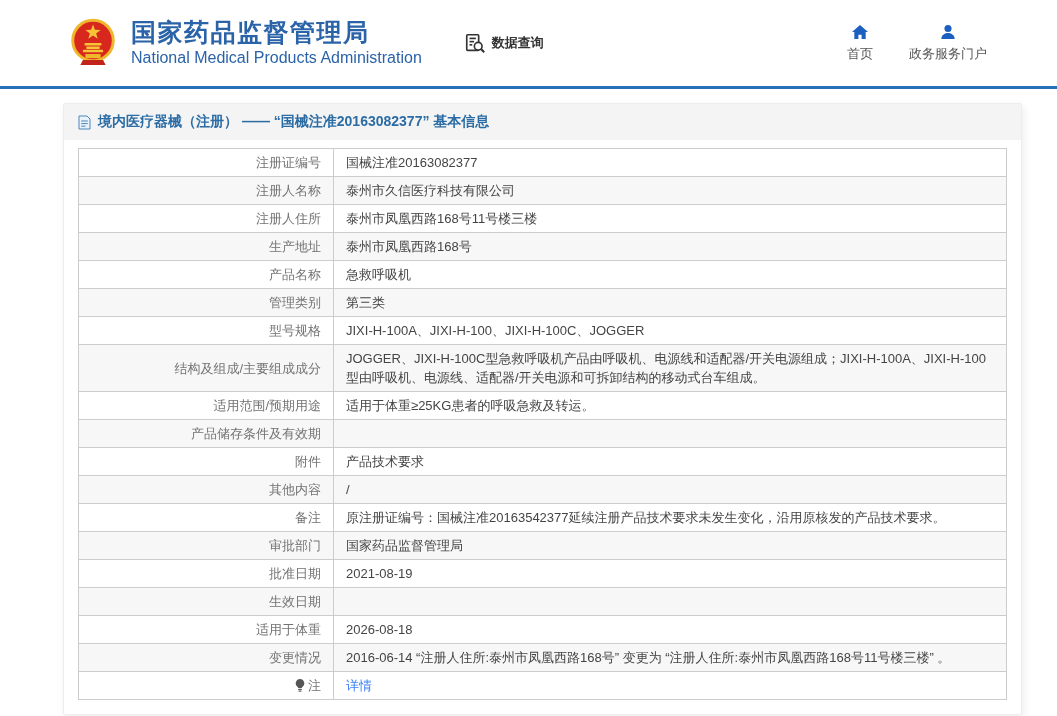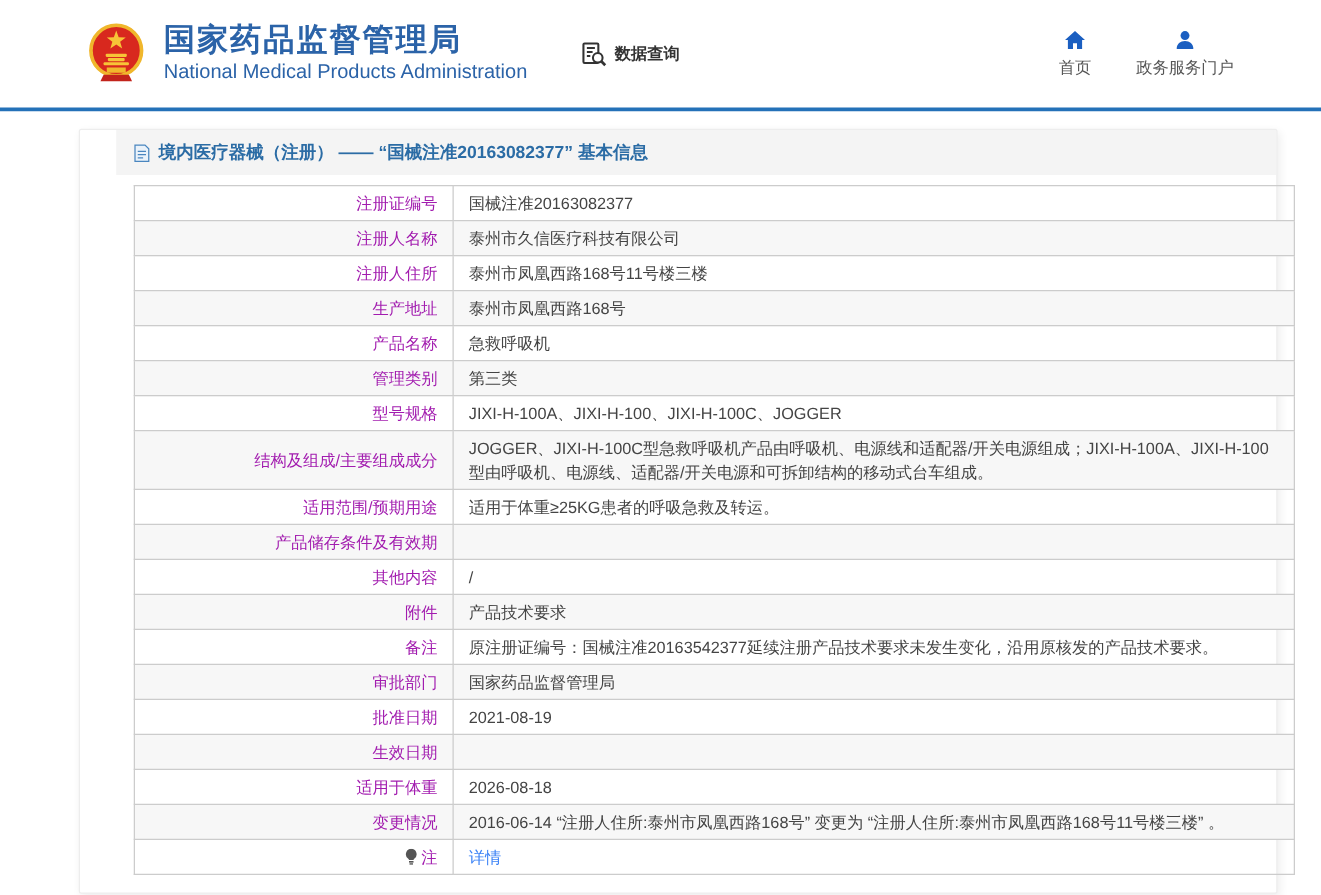--- a/index.html
+++ b/index.html
@@ -28,34 +28,33 @@
     text-decoration:none;font-size:13px;color:#555;cursor:pointer;
   }
   .nav-item svg{width:18px;height:16px;display:block;}
   .header-line{height:3px;background:#2471b8;}
   
   .panel{
     margin:14px 0 0 63px;width:959px;box-sizing:border-box;background:#fff;
     border:1px solid #ededed;border-radius:2px;
     box-shadow:2px 3px 8px rgba(0,0,0,.07);
     padding-bottom:14px;
-    padding-left:29px;
   }
   .panel-title{
     height:36px;background:#f4f4f4;display:flex;align-items:center;gap:7px;
     padding:0 14px;font-size:14px;font-weight:bold;color:#2b6ca5;
   }
   .panel-title svg{width:13px;height:15px;display:block;}
   
   table.info{border-collapse:collapse;margin:8px 14px 0;width:929px;table-layout:fixed;}
   table.info td{
     border:1px solid #ccc;font-size:13px;line-height:19px;
     padding:4px 12px;vertical-align:middle;word-break:break-all;
   }
-  td.cell-label{width:230px;text-align:right;color:#a21caf;background:transparent;}
+  td.cell-label{width:230px;text-align:right;color:#737373;background:transparent;}
   td.cell-value{color:#444;}
   table.info tr:nth-child(even){background:#f7f7f7;}
   a.detail-link{color:#3b82f6;text-decoration:none;cursor:pointer;}
   .bulb{display:inline-block;margin-right:3px;}
   .bulb svg{width:10px;height:13px;vertical-align:-2px;display:inline-block;}
 </style>
 </head>
 <body>
 
 <header class="site-header">
@@ -164,26 +163,26 @@
         </tr>
         <tr>
           <td class="cell-label">适用范围/预期用途</td>
           <td class="cell-value">适用于体重≥25KG患者的呼吸急救及转运。</td>
         </tr>
         <tr>
           <td class="cell-label">产品储存条件及有效期</td>
           <td class="cell-value"></td>
         </tr>
         <tr>
+          <td class="cell-label">附件</td>
+          <td class="cell-value">产品技术要求</td>
+        </tr>
+        <tr>
           <td class="cell-label">其他内容</td>
           <td class="cell-value">/</td>
-        </tr>
-        <tr>
-          <td class="cell-label">附件</td>
-          <td class="cell-value">产品技术要求</td>
         </tr>
         <tr>
           <td class="cell-label">备注</td>
           <td class="cell-value">原注册证编号：国械注准20163542377延续注册产品技术要求未发生变化，沿用原核发的产品技术要求。</td>
         </tr>
         <tr>
           <td class="cell-label">审批部门</td>
           <td class="cell-value">国家药品监督管理局</td>
         </tr>
         <tr>

